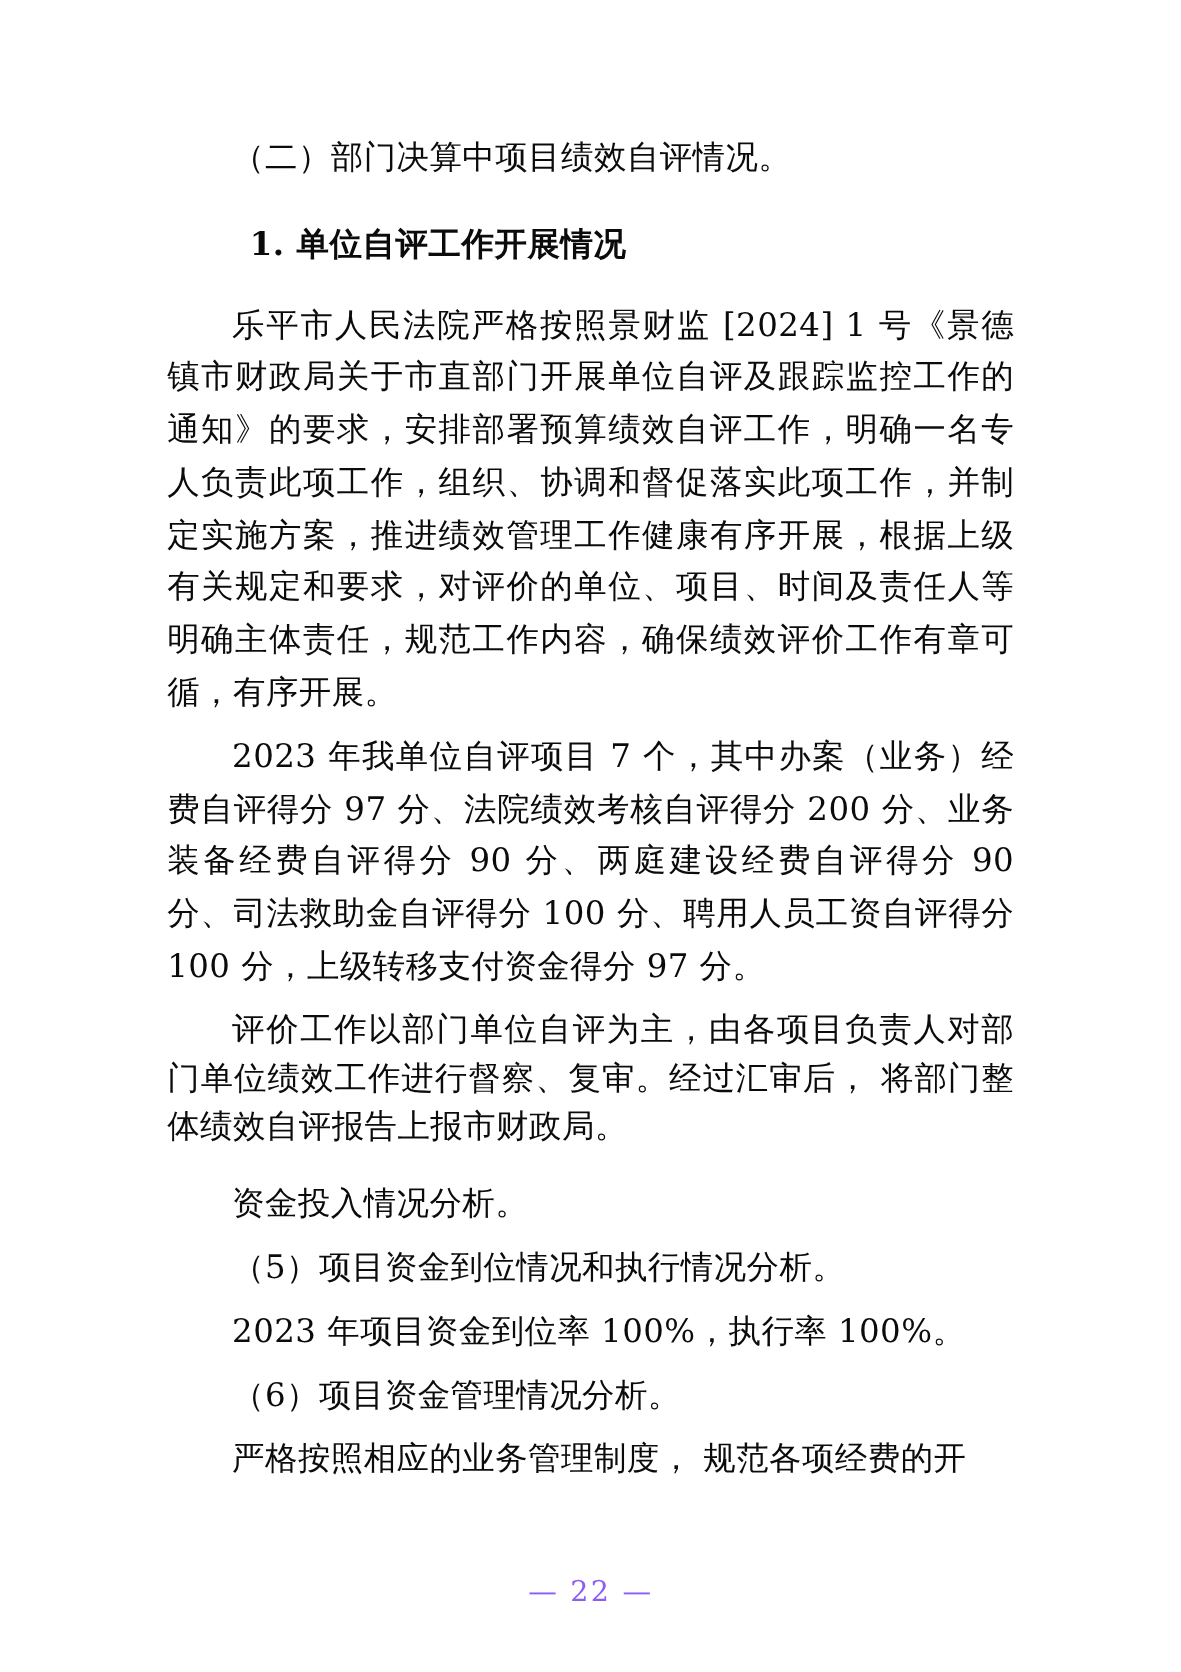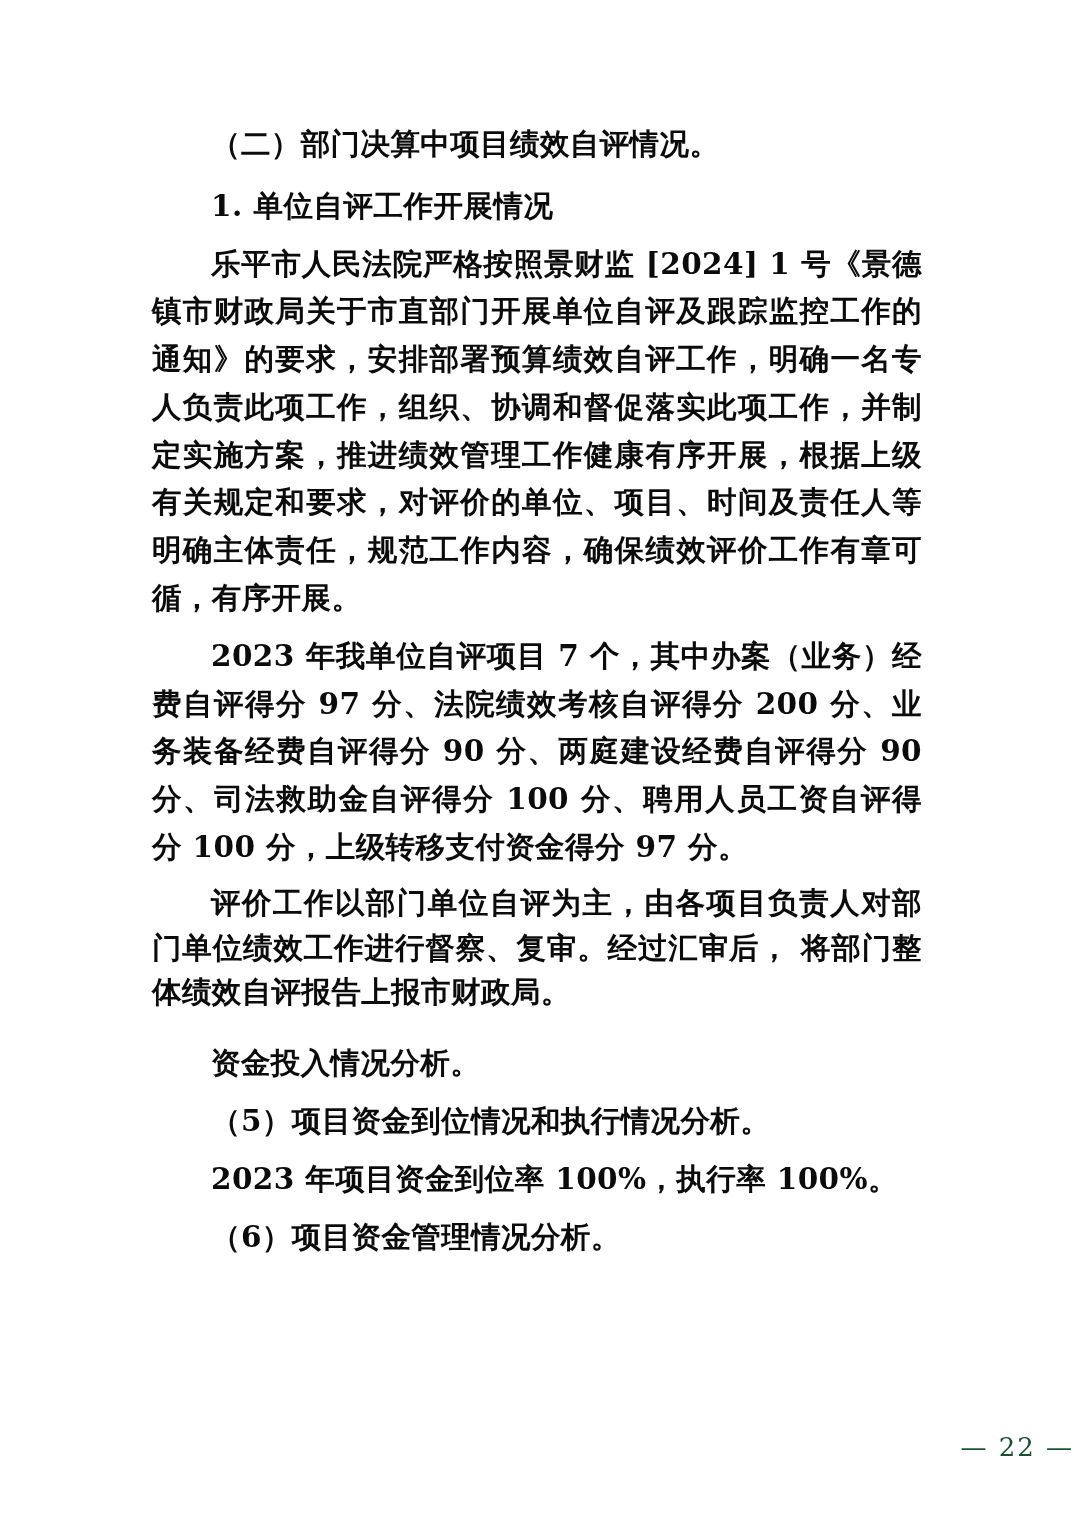--- a/index.html
+++ b/index.html
@@ -27,47 +27,46 @@
   .doc-body {
     width: 770px;
   }
   p {
     margin: 0;
     font-size: 29.5px;
     line-height: 1.62;
     letter-spacing: 0.4px;
     text-align: justify;
     text-justify: inter-ideograph;
-    font-weight: bold;
   }
   .indent {
     text-indent: 2em;
   }
   .heading {
-    margin: 0;
+    margin: 16px;
     font-size: 29.5px;
     line-height: 1.62;
     font-weight: bold;
     text-indent: 2em;
     letter-spacing: 0.5px;
   }
   .gap-s { height: 10px; }
   .gap-m { height: 14px; }
   .tight {
     line-height: 1.52;
   }
   .footer {
     position: absolute;
     left: 0;
     bottom: 58px;
     width: 100%;
-    text-align: right;
+    text-align: center;
     font-size: 26px;
     letter-spacing: 2px;
-    color: #14532d;
+    color: #8b5cf6;
     font-family: "DejaVu Serif", "Liberation Serif", serif;
   }
 </style>
 </head>
 <body>
 
 <div class="page">
   <div class="doc-body">
 
     <p class="indent block">（二）部门决算中项目绩效自评情况。</p>
@@ -102,17 +101,18 @@
     <div class="gap-s"></div>
 
     <p class="indent block">2023 年项目资金到位率 100%，执行率 100%。</p>
 
     <div class="gap-s"></div>
 
     <p class="indent block">（6）项目资金管理情况分析。</p>
 
     <div class="gap-s"></div>
 
+    <p class="indent block"> 严格按照相应的业务管理制度， 规范各项经费的开</p>
 
   </div>
 
   <div class="footer">— 22 —</div>
 </div>
 
 </body></html>

